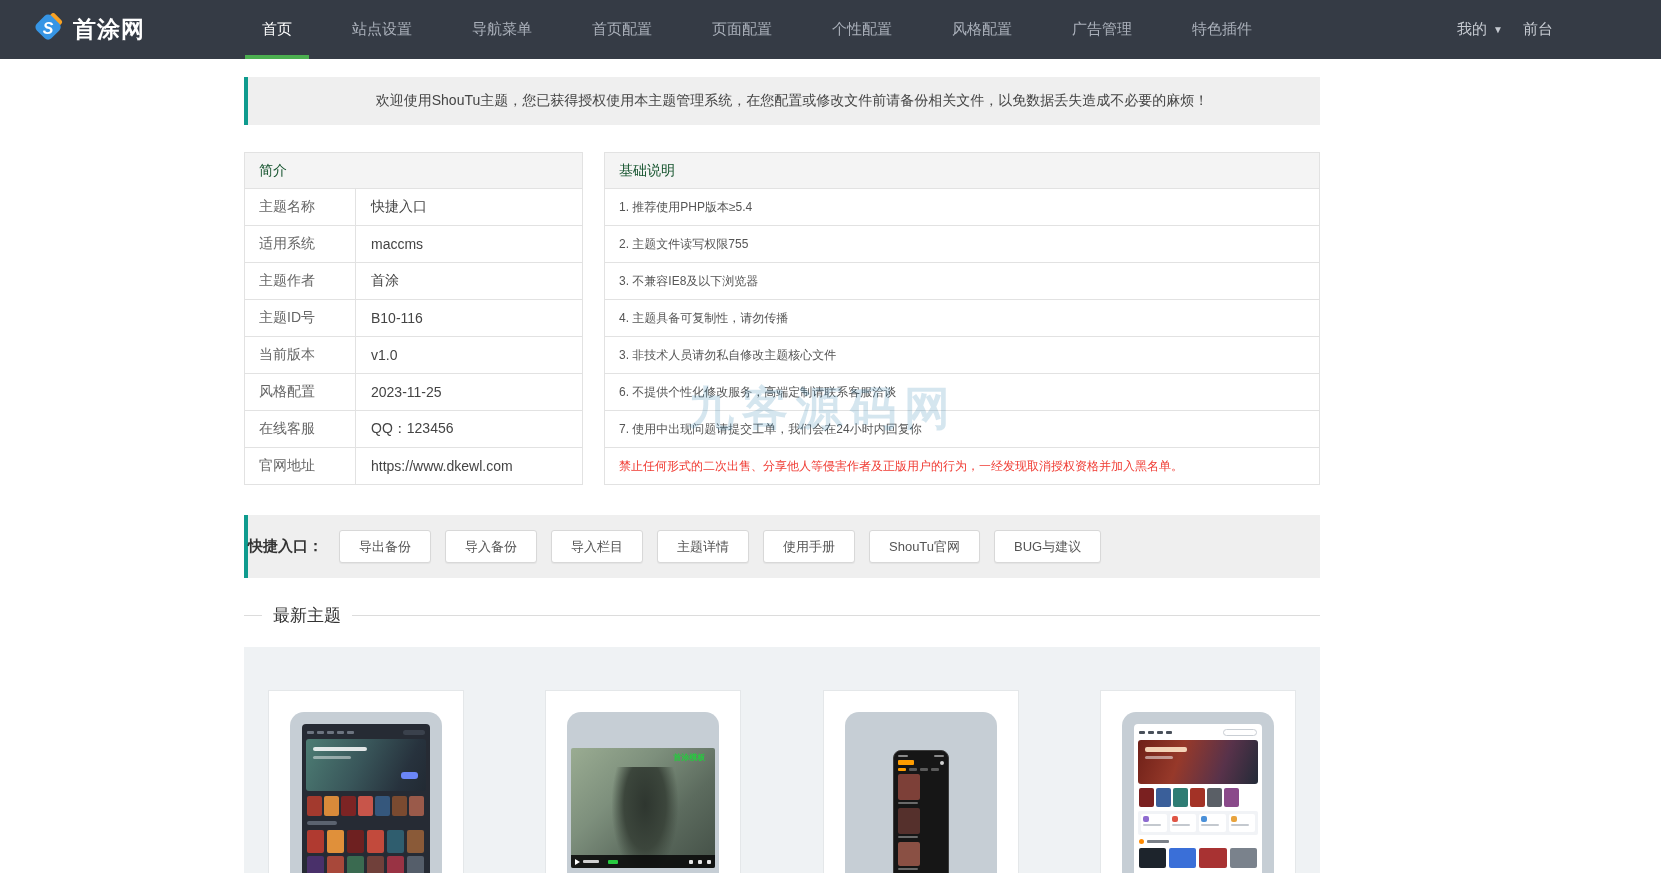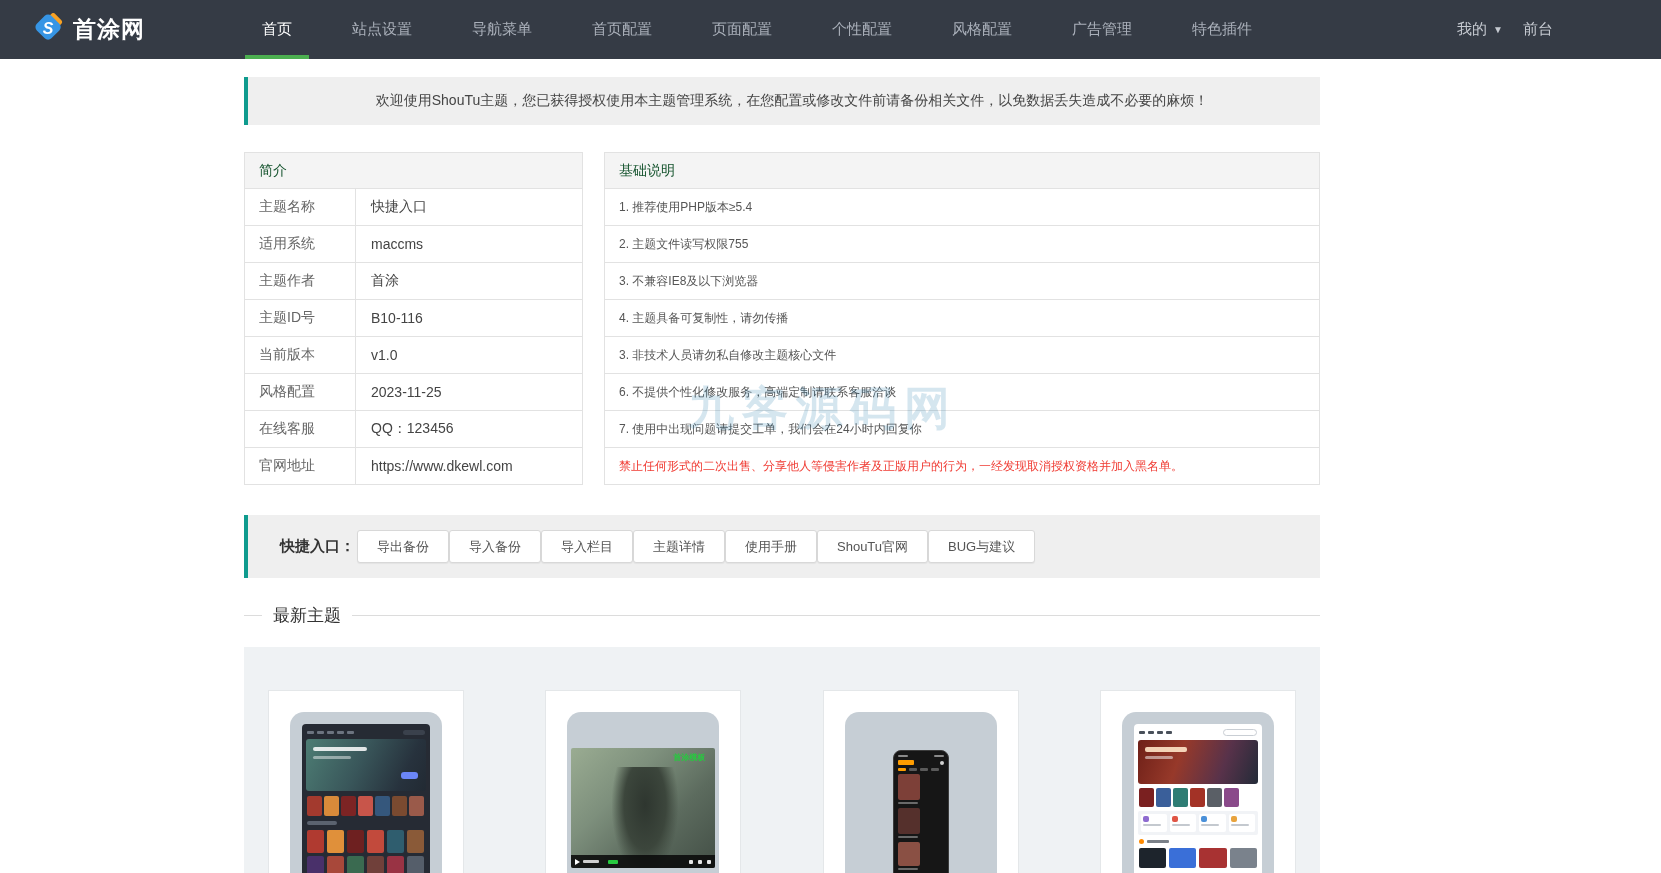--- a/index.html
+++ b/index.html
@@ -35,21 +35,21 @@
   .intro-row { display:flex; height:37px; border:1px solid #e2e2e2; border-top:none; background:#fff;justify-content:center; }
   .intro-label { width:111px; flex-shrink:0; border-right:1px solid #e2e2e2; display:flex;
     align-items:center; padding-left:14px; font-size:14px; color:#666; }
   .intro-value { flex:1; display:flex; align-items:center; padding-left:15px; font-size:14px; color:#444; }
   .note-row { height:37px; border:1px solid #e2e2e2; border-top:none; background:#fff; display:flex;
     align-items:center; padding-left:14px; font-size:12px; color:#555; }
   .note-row.warning { color:#f03b33; }
 
   
   .quick { margin-top:30px; height:63px; background:#efefef; border-left:4px solid #0f9b8e;
-    display:flex; align-items:center; padding-left:32px; }
+    display:flex; align-items:center; padding-left:0; gap:14px; }
   .quick-label { font-size:15px; font-weight:bold; color:#333; margin-right:2px; }
   .qbtn { height:33px; padding:0 19px; background:#fff; border:1px solid #d8d8d8; border-radius:3px;
     font-size:13px; color:#555; display:flex; align-items:center; cursor:pointer;
     box-shadow:0 1px 1px rgba(0,0,0,.05); font-family:inherit; }
 
   
   .sec-heading { display:flex; align-items:center; margin-top:26px; font-size:17px; color:#333; }
   .line-s { width:18px; height:1px; background:#dcdcdc; margin-right:11px; }
   .line-l { flex:1; height:1px; background:#dcdcdc; margin-left:11px; }
 

